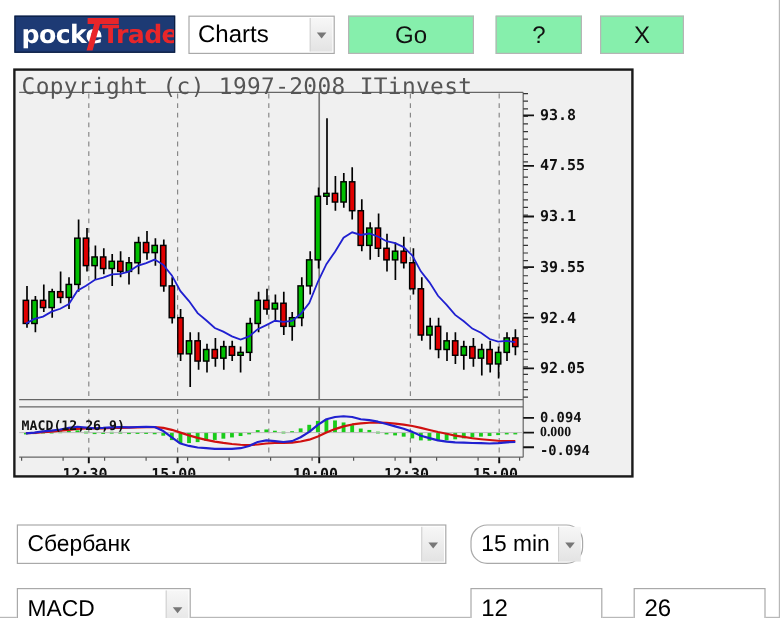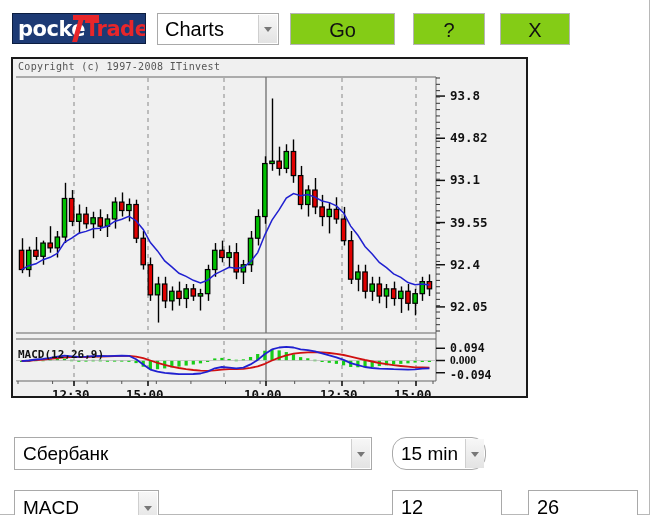--- a/index.html
+++ b/index.html
@@ -96,21 +96,21 @@
     content: "";
     position: absolute;
     left: 50%; top: 50%;
     margin-left: -4px; margin-top: -2px;
     border-left: 4px solid transparent;
     border-right: 4px solid transparent;
     border-top: 5px solid #777;
   }
   .btn {
     position: absolute;
-    background: #84cc16;
+    background: #86efac;
     border: 1px solid #b5b5b5;
     box-sizing: border-box;
     text-align: center;
     color: #111;
     font-size: 20px;
   }
   .btn span { line-height: 32px; display: block; }
   #btn-go { left: 290px; top: 13px; width: 105px; height: 32px; }
   #btn-help { left: 413px; top: 13px; width: 72px; height: 32px; }
   #btn-close { left: 500px; top: 13px; width: 70px; height: 32px; }
@@ -126,21 +126,21 @@
   }
   .chart-inner {
     position: absolute;
     left: 0; top: 0; right: 0; bottom: 0;
     overflow: hidden;
   }
   .copyright {
     position: absolute;
     left: 5px; top: 2px;
     font-family: "DejaVu Sans Mono", monospace;
-    font-size: 10px;
+    font-size: 19px;
     color: #555;
     letter-spacing: 0.3px;
     white-space: nowrap;
   }
   .macd-label {
     position: absolute;
     left: 5px; top: 289px;
     font-family: "DejaVu Sans Mono", monospace;
     font-size: 11px;
     font-weight: bold;
@@ -494,21 +494,21 @@
           <line x1="281.6666666666667" y1="322" x2="281.6666666666667" y2="325" stroke="#555" stroke-width="1"></line>
           <line x1="316.25" y1="322" x2="316.25" y2="325" stroke="#555" stroke-width="1"></line>
           <line x1="350.8333333333333" y1="322" x2="350.8333333333333" y2="325" stroke="#555" stroke-width="1"></line>
           <line x1="385.4166666666667" y1="322" x2="385.4166666666667" y2="325" stroke="#555" stroke-width="1"></line>
           <line x1="420" y1="322" x2="420" y2="325" stroke="#555" stroke-width="1"></line>
         </svg>
       <div class="copyright">Copyright (c) 1997-2008 ITinvest</div>
       <div class="macd-label">MACD(12,26,9)</div>
       <div id="axis-labels">
           <div class="ylab" style="left: 437px; top: 29.0714px;">93.8</div>
-          <div class="ylab" style="left: 437px; top: 71.2381px;">49.82</div>
+          <div class="ylab" style="left: 437px; top: 71.2381px;">47.55</div>
           <div class="ylab" style="left: 437px; top: 113.405px;">93.1</div>
           <div class="ylab" style="left: 437px; top: 155.571px;">39.55</div>
           <div class="ylab" style="left: 437px; top: 197.738px;">92.4</div>
           <div class="ylab" style="left: 437px; top: 239.905px;">92.05</div>
           <div class="ylab-m" style="left: 437px; top: 282.28px;">0.094</div>
           <div class="ylab-m" style="left: 437px; top: 294.5px; font-family: Liberation Serif, serif;">0.000</div>
           <div class="ylab-m" style="left: 437px; top: 309px;">-0.094</div>
           <div class="xlab" style="left: 39px; top: 328px;">12:30</div>
           <div class="xlab" style="left: 113px; top: 328px;">15:00</div>
           <div class="xlab" style="left: 231px; top: 328px;">10:00</div>

